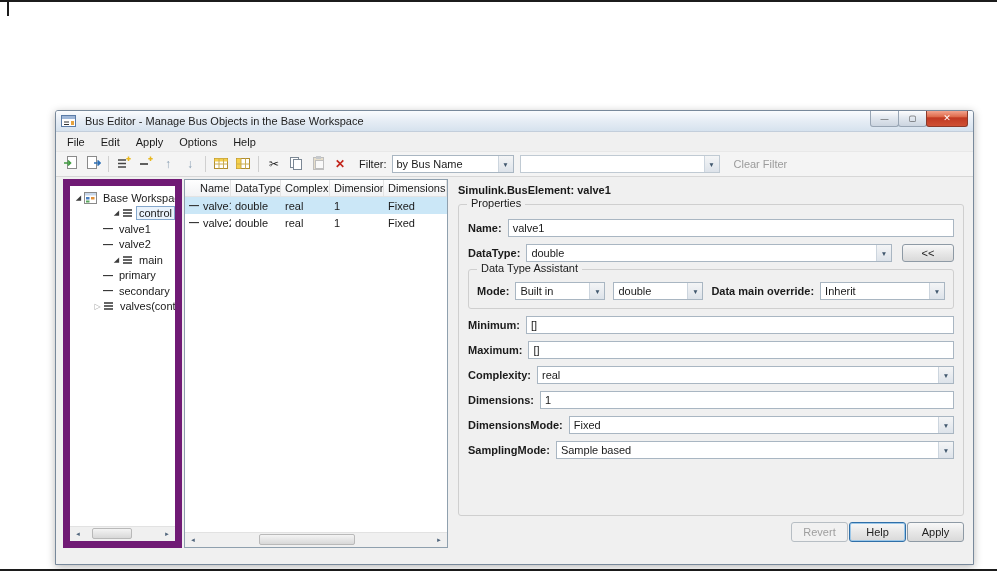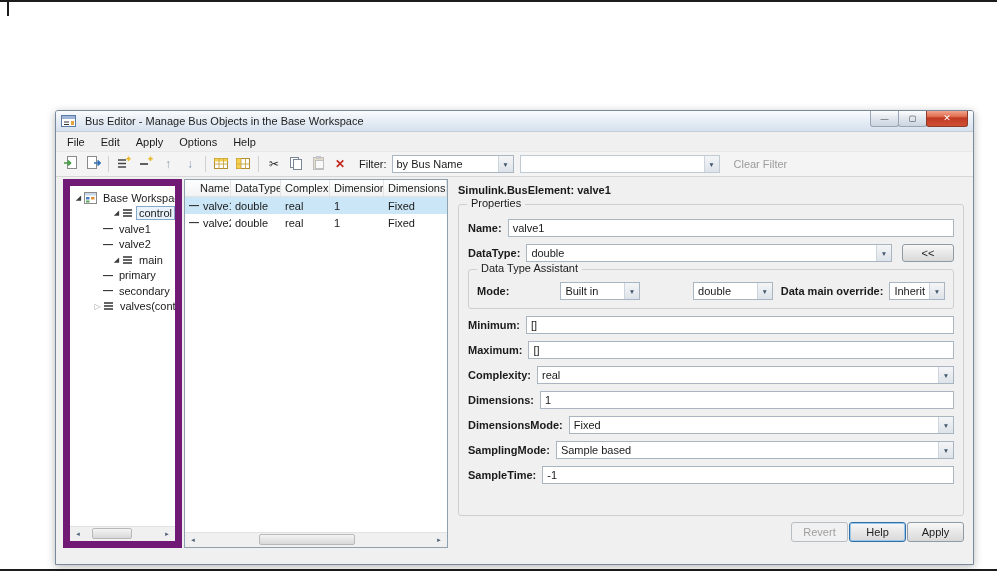--- a/index.html
+++ b/index.html
@@ -92,21 +92,21 @@
   .props-title{font-weight:bold;padding:6px 2px 0;}
   .groupbox{border:1px solid #cfcfcf;border-radius:3px;position:relative;}
   .gb-label{position:absolute;top:-8px;left:8px;background:#f0f0f0;padding:0 4px;}
   .props-box{position:absolute;left:2px;right:0;top:26px;height:312px;padding:14px 9px 0;}
   .prow{display:flex;align-items:center;margin-bottom:7px;}
   .plabel{margin-right:6px;white-space:nowrap;font-weight:bold;}
   .grow{flex:1;}
   .tfield{height:18px;border:1px solid #a9b6c2;background:#fff;display:flex;align-items:center;padding:0 4px;
     white-space:nowrap;overflow:hidden;}
   .dta-box{margin:3px 0 7px;padding:12px 8px 1px;background:#f0f0f0;}
-  .w74{width:90px;margin-right:8px;margin-left:45px;}
+  .w74{width:90px;margin-right:8px;}
   .btn{height:20px;min-width:57px;border:1px solid #8e9aa5;border-radius:3px;
     background:linear-gradient(#f8f8f8,#e9e9e9 45%,#d9d9d9);
     font-family:inherit;font-size:11px;color:#222;padding:0 10px;}
   .btn.small{height:18px;min-width:52px;margin-left:10px;padding:0 6px;}
   .btn.disabled{color:#9e9e9e;border-color:#b7bec4;background:#f1f1f1;}
   .btn.focus{border-color:#2f6fa8;box-shadow:inset 0 0 0 1px #9cc7e8;}
   .btn-row{position:absolute;right:0;bottom:6px;display:flex;gap:1px;}
 
   .statusbar{position:absolute;left:0;right:0;bottom:0;height:16px;background:#f0f0f0;}
 </style>
@@ -440,26 +440,20 @@
         </div>
 
         <div class="prow">
           <span class="plabel">SamplingMode:</span>
           <div class="combo grow">
             <span class="combo-text">Sample based</span>
             <span class="combo-arrow">▼</span>
           </div>
         </div>
 
-        <div class="prow">
-          <span class="plabel">SampleTime:</span>
-          <div class="tfield grow">
-              <span>-1</span>
-            </div>
-        </div>
       </div>
 
       <div class="btn-row">
         <button class="btn disabled">Revert</button>
         <button class="btn focus">Help</button>
         <button class="btn">Apply</button>
       </div>
     </div>
   </div>
 

